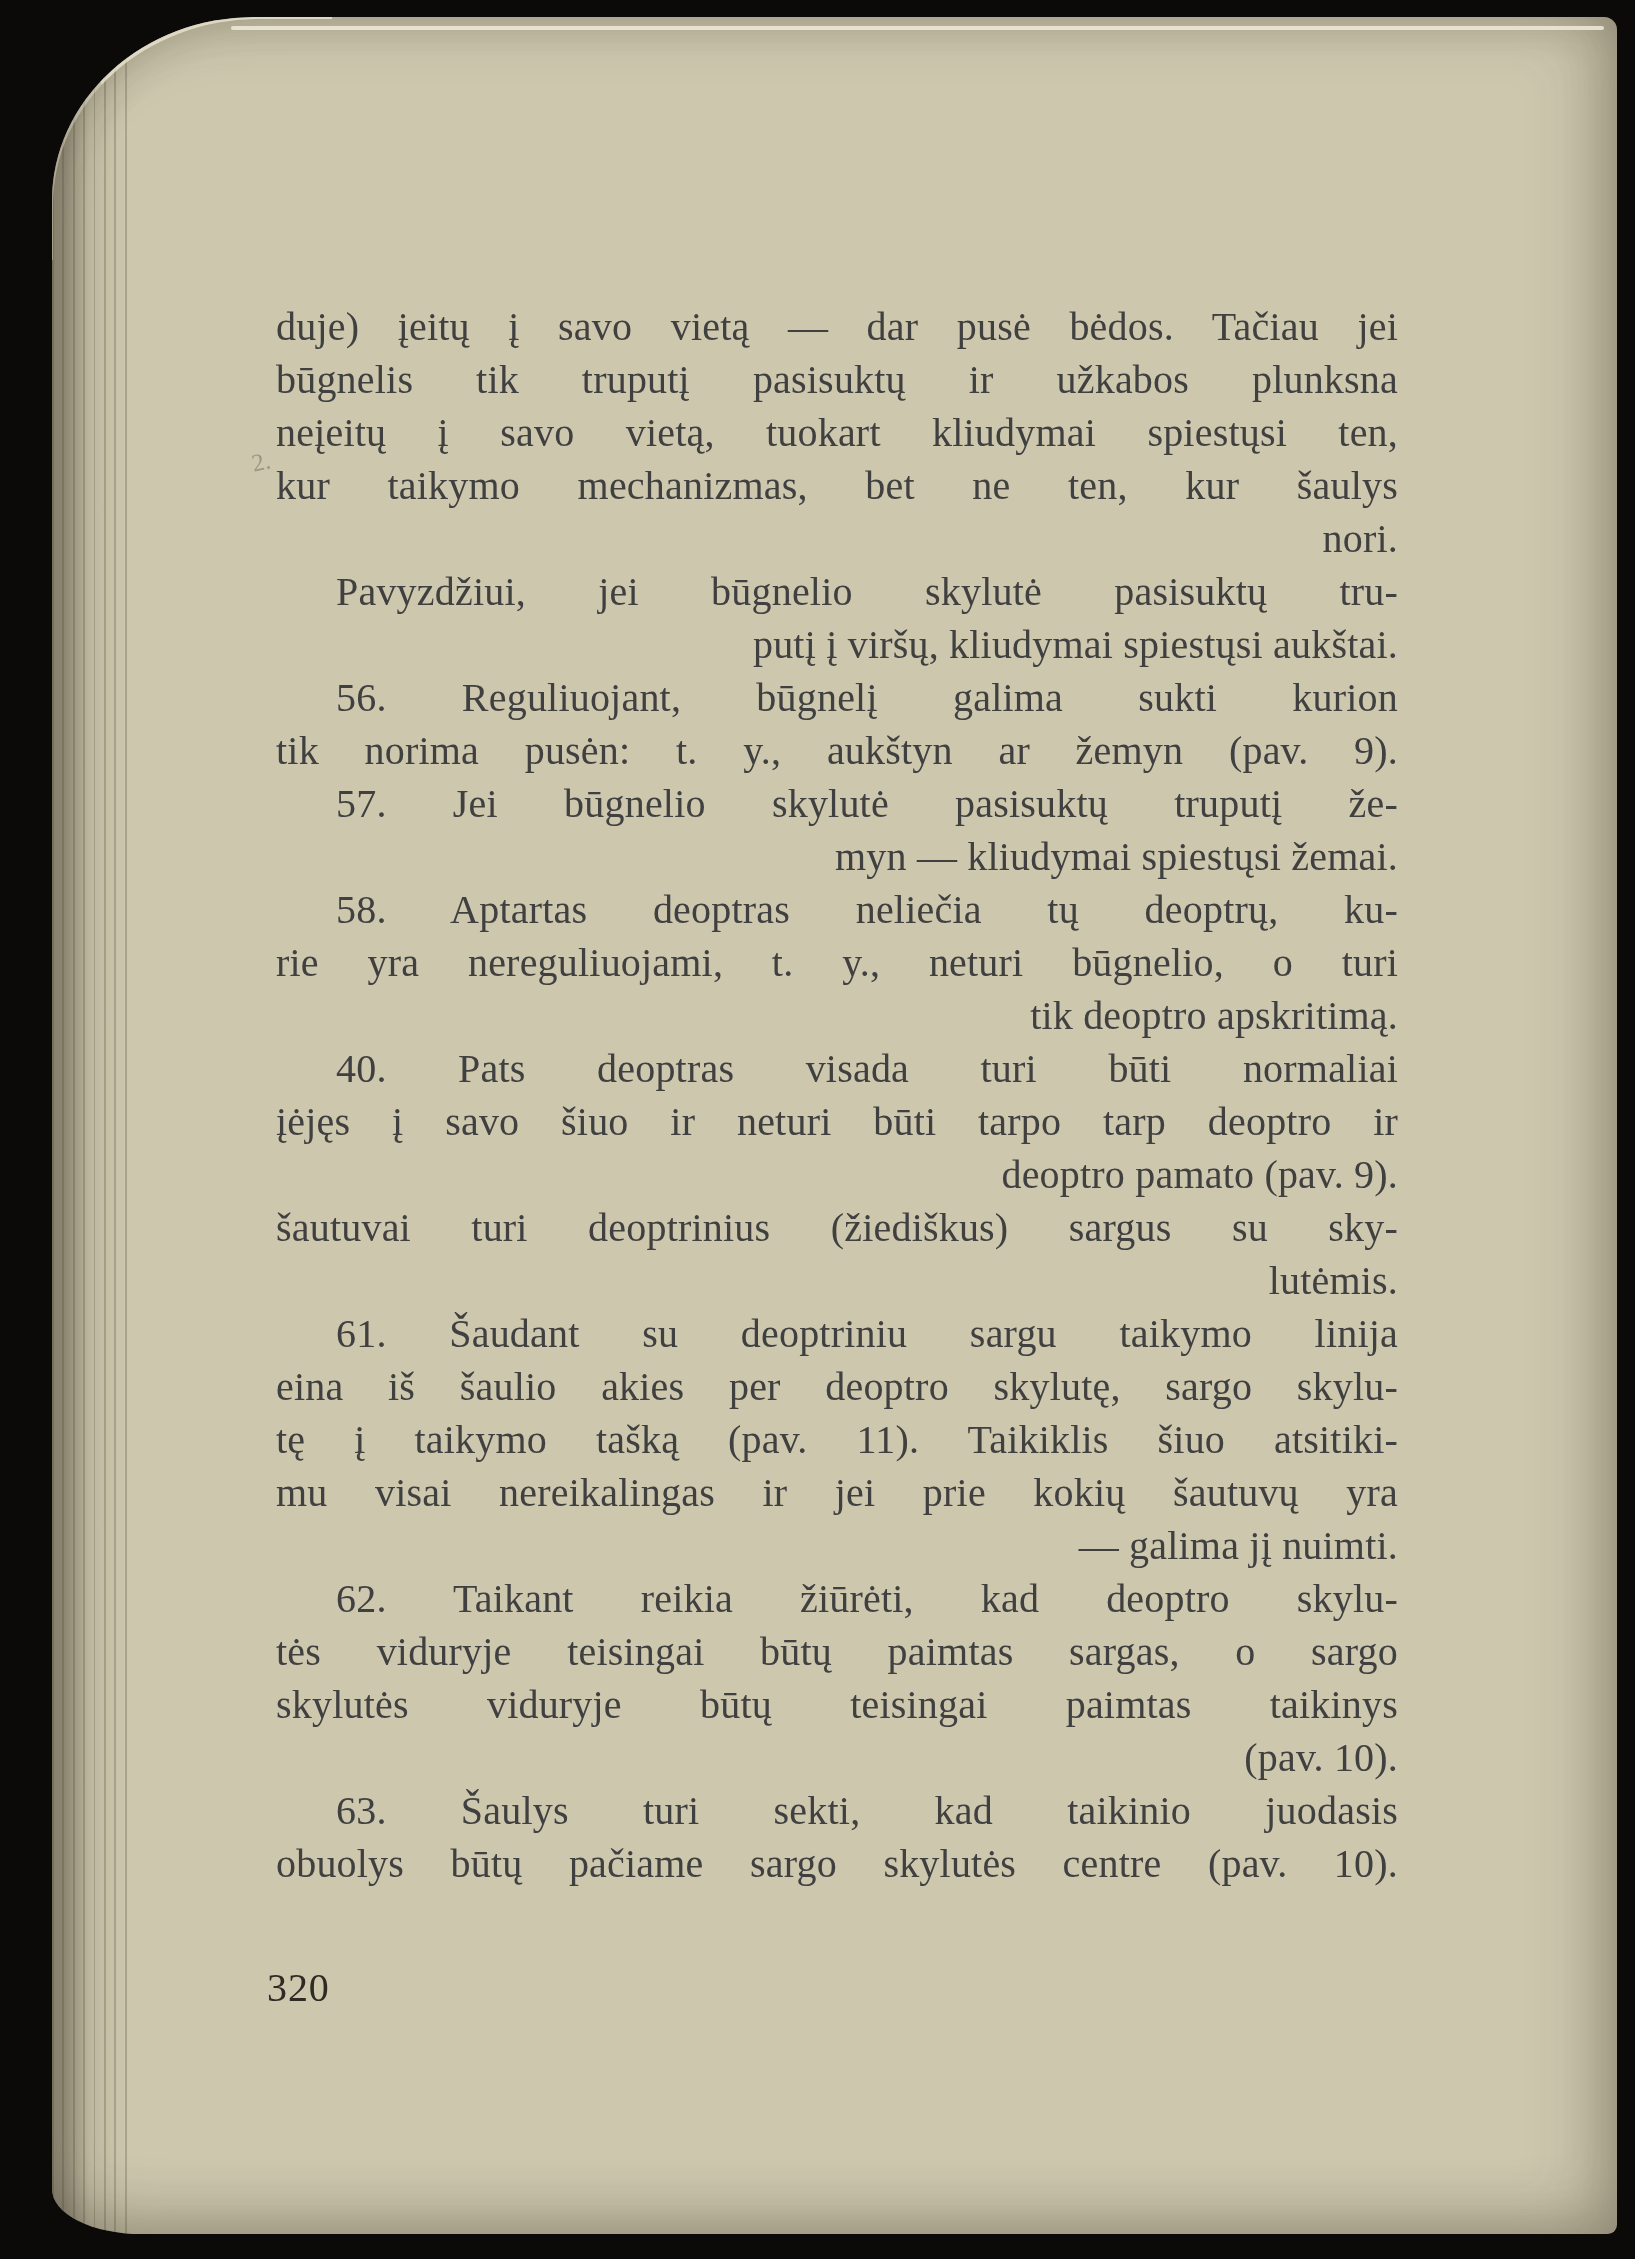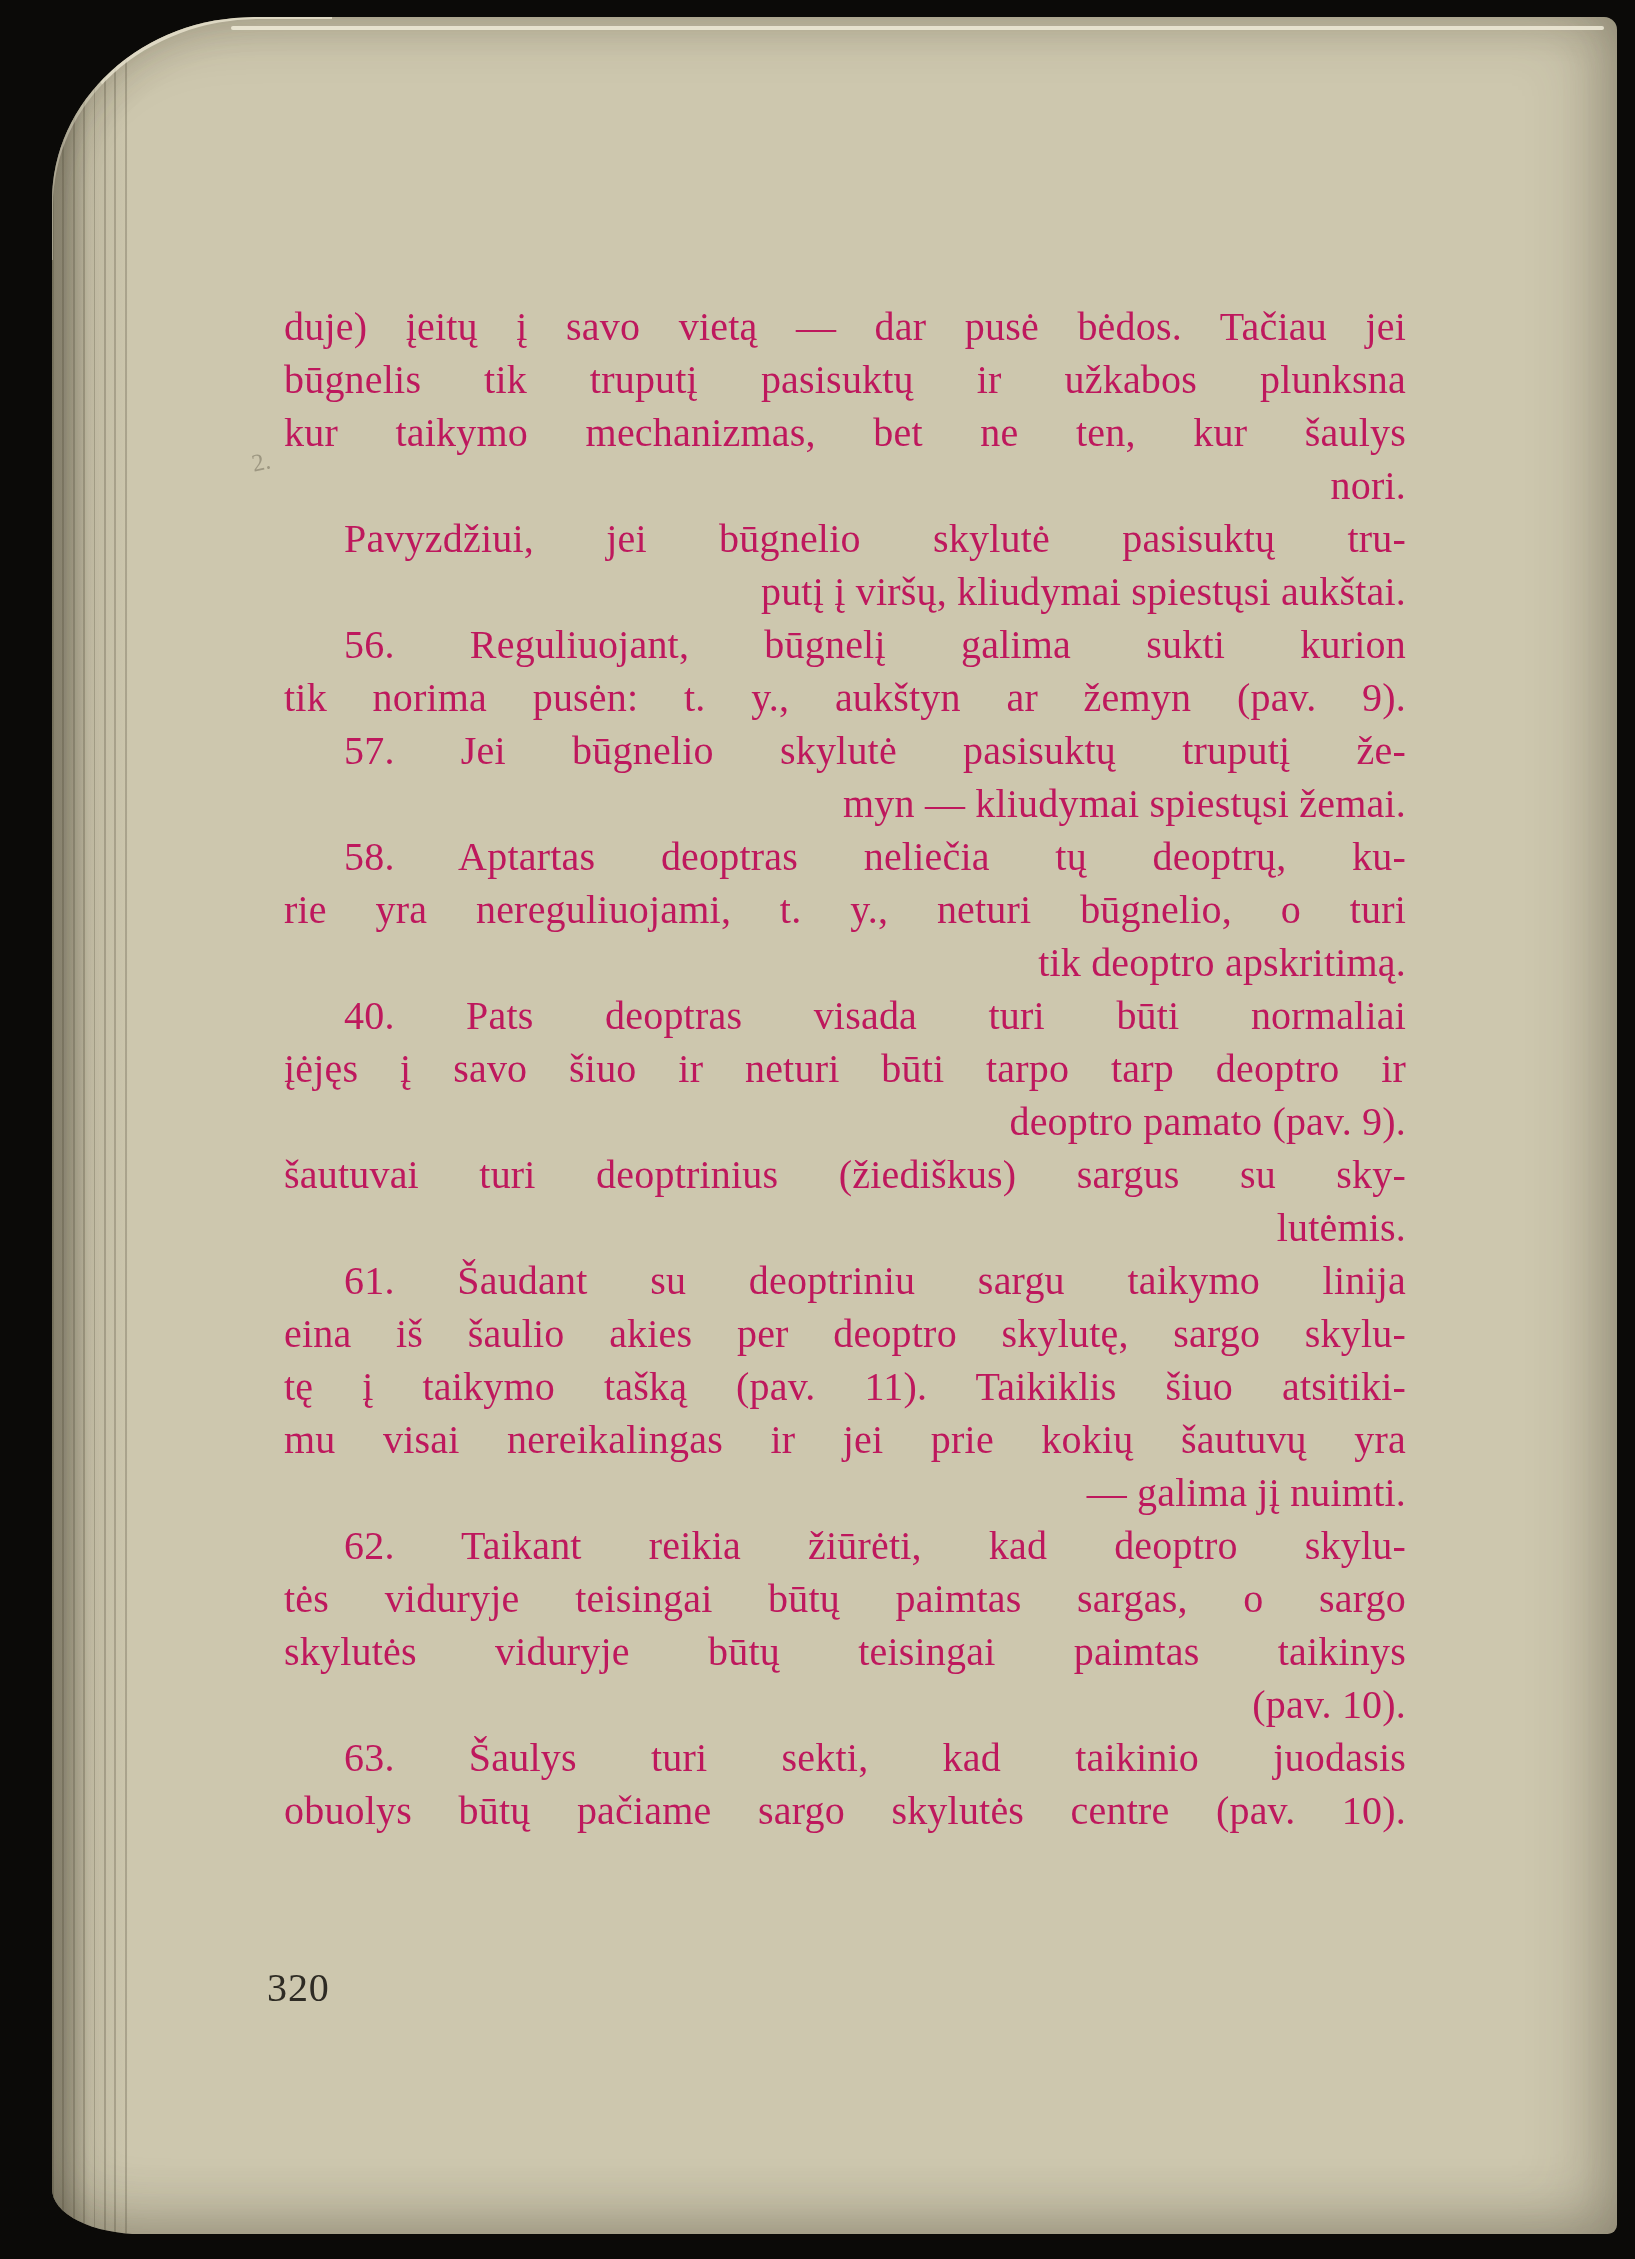--- a/index.html
+++ b/index.html
@@ -50,23 +50,23 @@
     pointer-events:none;
   }
   .top-edge-line{
     position:absolute;
     left:179px;right:13px;top:8.5px;height:4.7px;
     background:rgba(240,235,216,.85);
     border-radius:2.8px;
   }
   .text-block{
     position:absolute;
-    left:232px;top:283px;
+    left:224px;top:283px;
     width:1122px;
-    color:#be185d;
+    color:#404040;
   }
   .line{
     height:53px;
     line-height:53px;
     font-size:40px;
     letter-spacing:0.2px;
     text-align:right;
   }
   .line.just{
     text-align:justify;
@@ -93,20 +93,21 @@
 </head>
 <body>
 
 <div class="screen">
   <div class="paper">
     <div class="top-edge-line"></div>
     <div class="margin-mark">2.</div>
     <div class="text-block">
         <div class="line just">duje) įeitų į savo vietą — dar pusė bėdos. Tačiau jei</div>
         <div class="line just">būgnelis tik truputį pasisuktų ir užkabos plunksna</div>
+        <div class="line just">neįeitų į savo vietą, tuokart kliudymai spiestųsi ten,</div>
         <div class="line just">kur taikymo mechanizmas, bet ne ten, kur šaulys</div>
         <div class="line">nori.</div>
         <div class="line indent just">Pavyzdžiui, jei būgnelio skylutė pasisuktų tru-</div>
         <div class="line">putį į viršų, kliudymai spiestųsi aukštai.</div>
         <div class="line indent just">56. Reguliuojant, būgnelį galima sukti kurion</div>
         <div class="line just">tik norima pusėn: t. y., aukštyn ar žemyn (pav. 9).</div>
         <div class="line indent just">57. Jei būgnelio skylutė pasisuktų truputį že-</div>
         <div class="line">myn — kliudymai spiestųsi žemai.</div>
         <div class="line indent just">58. Aptartas deoptras neliečia tų deoptrų, ku-</div>
         <div class="line just">rie yra nereguliuojami, t. y., neturi būgnelio, o turi</div>

